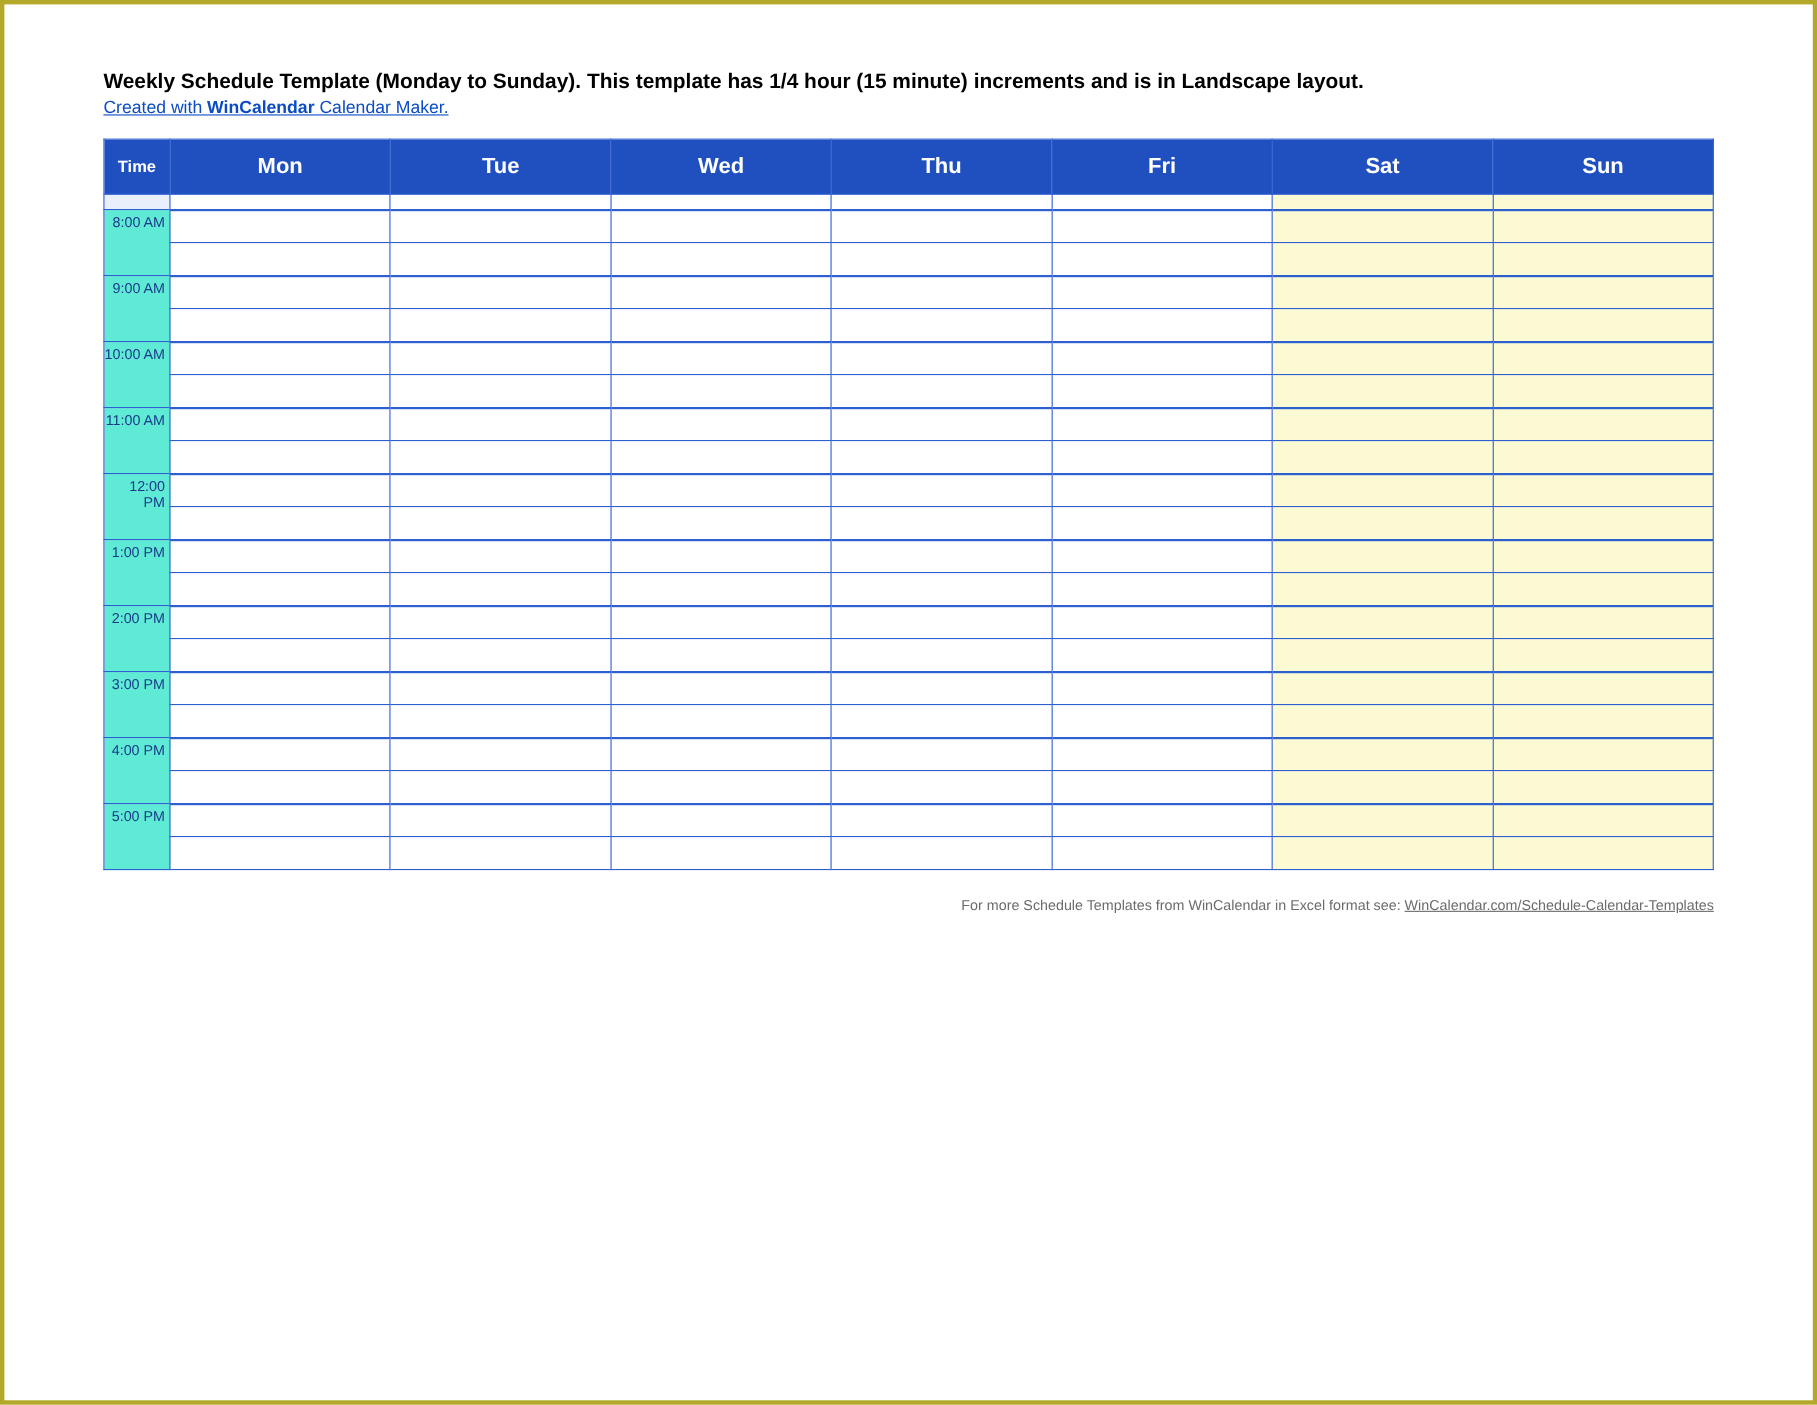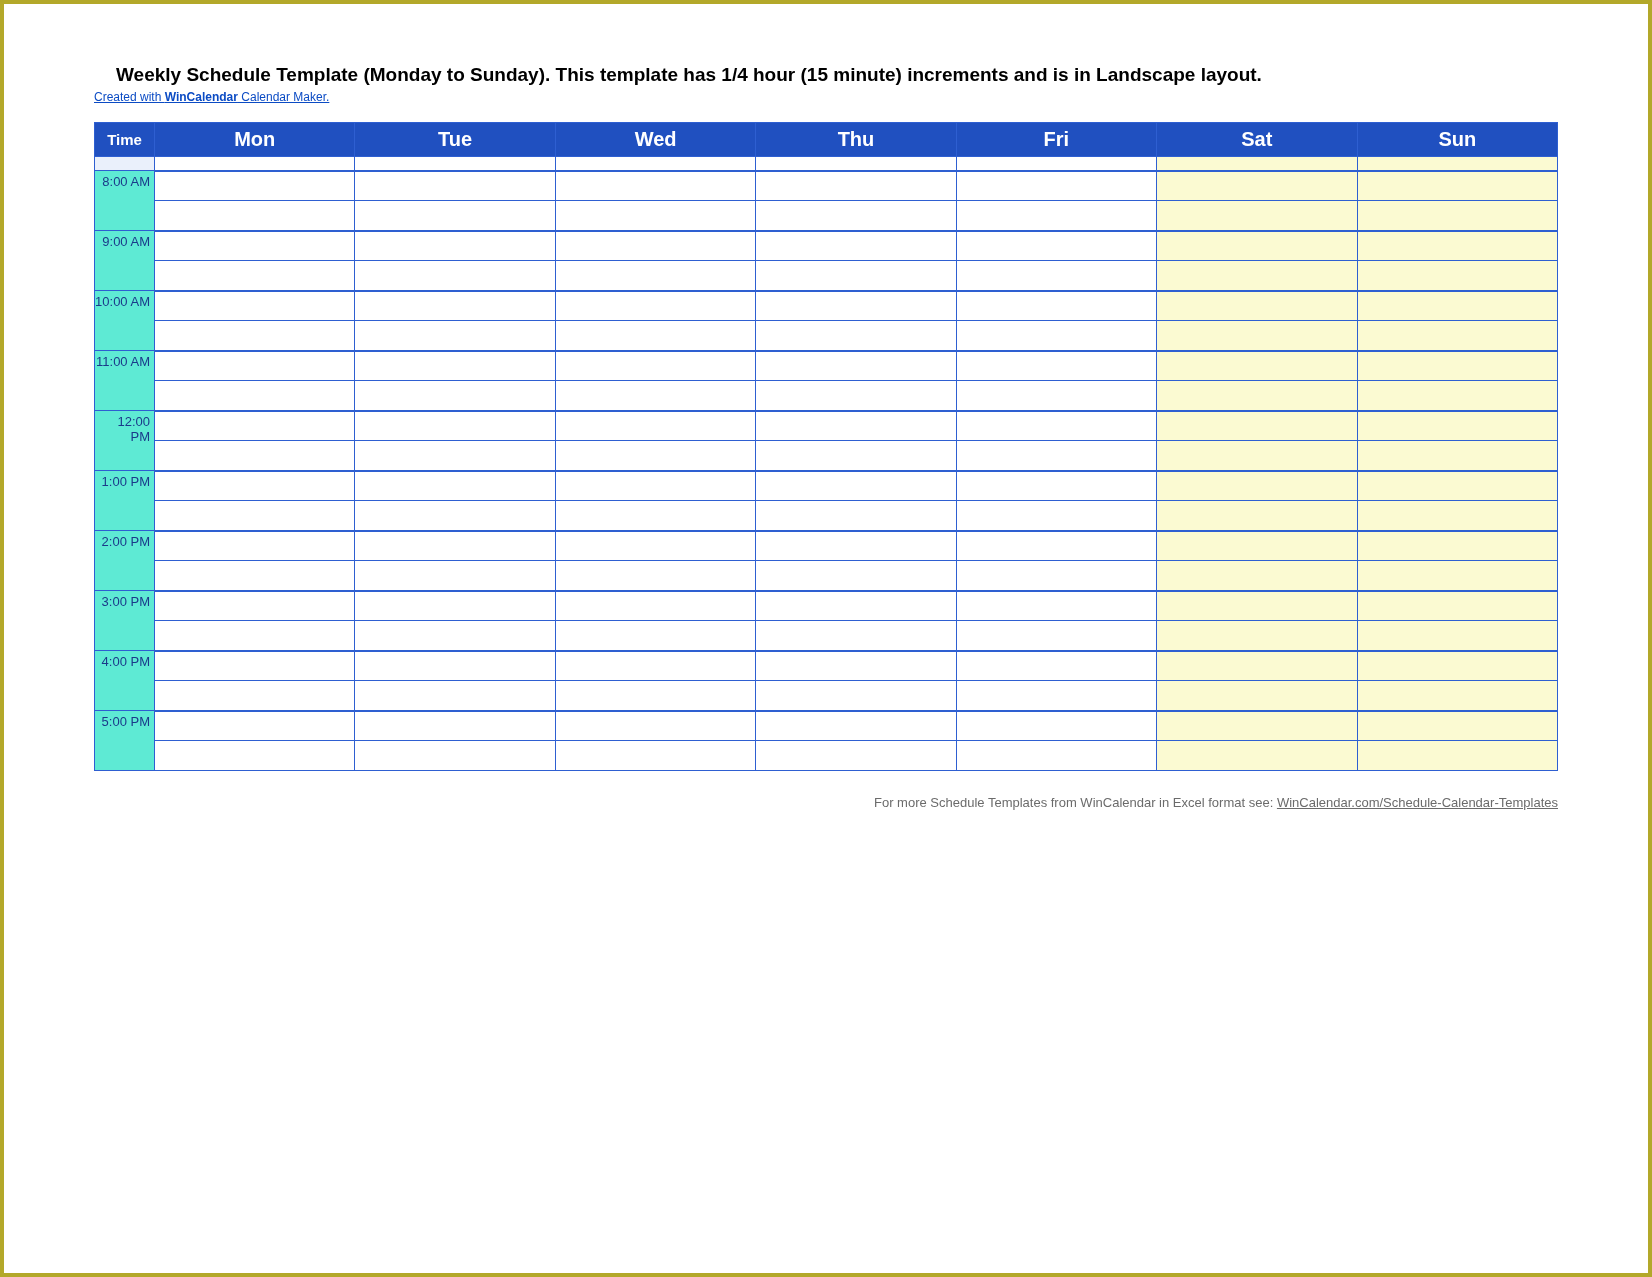--- a/index.html
+++ b/index.html
@@ -11,24 +11,23 @@
     background: #fff;
     border: 4px solid #b3a82a;
     padding: 60px 90px 40px 90px;
     position: relative;
   }
   .title-line {
     font-size: 19px;
     font-weight: 700;
     color: #000;
     margin-bottom: 4px;
-    margin-left: 22px;
   }
   .link-line {
-    font-size: 12px;
+    font-size: 16px;
     margin-bottom: 18px;
   }
   .link-line a {
     color: #0b4bc4;
     text-decoration: underline;
   }
   .link-line .strong { font-weight: 700; }
 
   table.schedule {
     border-collapse: collapse;
@@ -37,21 +36,21 @@
   }
   table.schedule th, table.schedule td {
     border: 1px solid #2e5fd1;
   }
   
   thead th {
     background: #2050c0;
     color: #fff;
     font-weight: 700;
     font-size: 20px;
-    height: 34px;
+    height: 50px;
     text-align: center;
   }
   thead th.time-head {
     background: #2050c0;
     color: #fff;
     font-size: 15px;
   }
   
   tr.spacer td {
     height: 14px;

